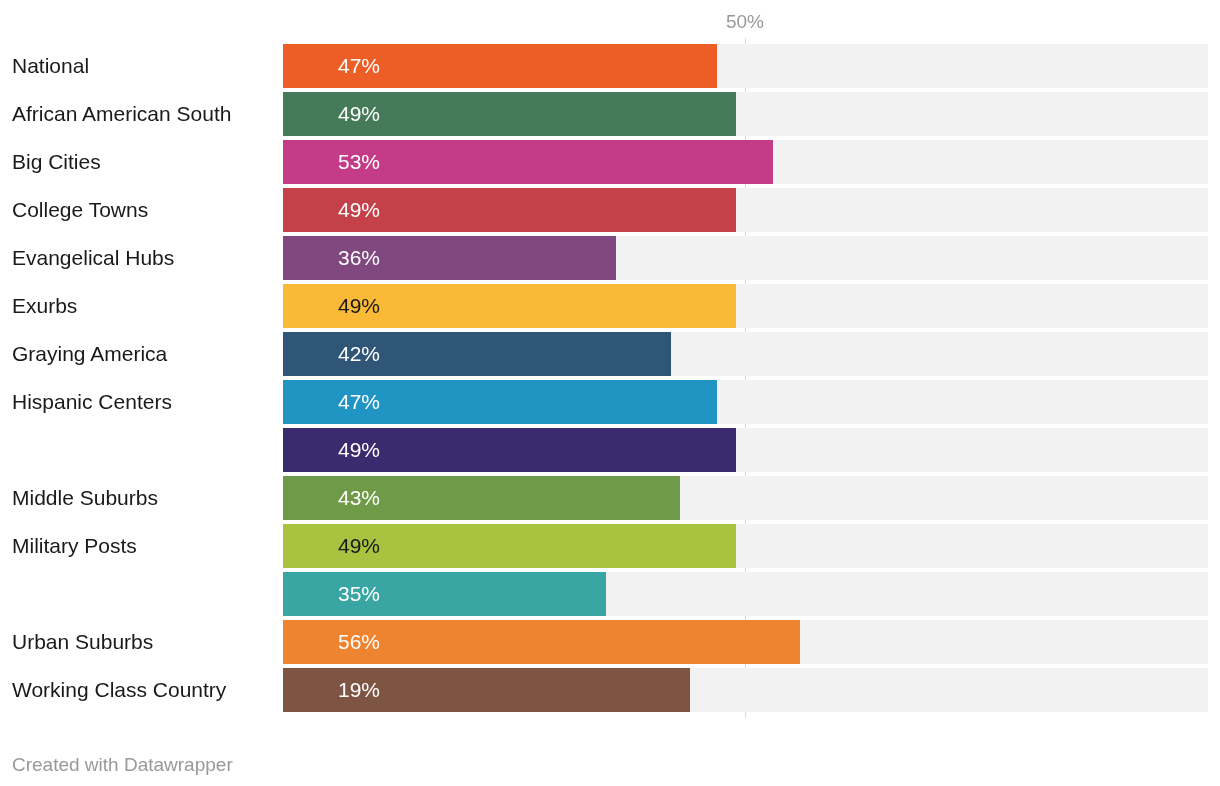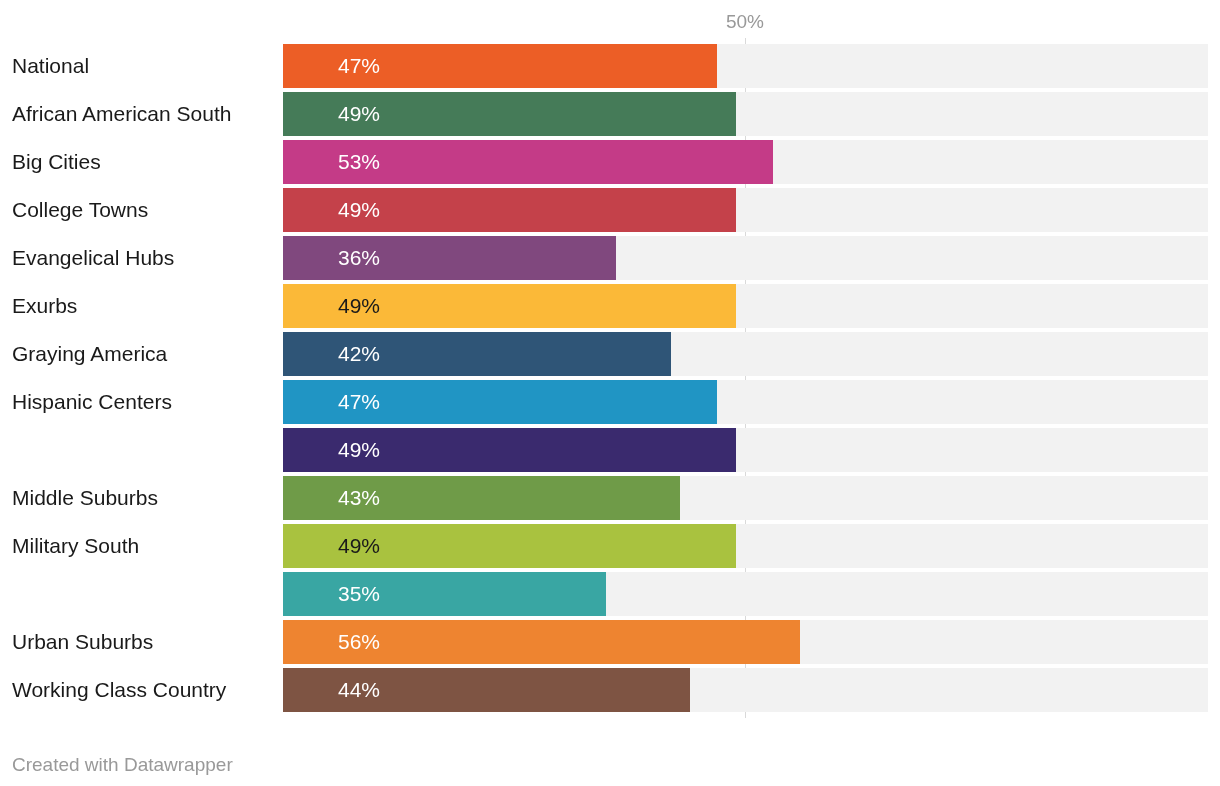--- a/index.html
+++ b/index.html
@@ -170,39 +170,39 @@
         <div class="bar" style="left: 283px; width: 453px; background: rgb(58, 42, 110);"></div>
         <div class="bar-value light" style="left: 294px;">49%</div>
       </div>
       <div class="row" style="top: 476px;">
         <div class="row-label">Middle Suburbs</div>
         <div class="bar-track" style="left: 283px; width: 925px;"></div>
         <div class="bar" style="left: 283px; width: 397px; background: rgb(111, 155, 72);"></div>
         <div class="bar-value light" style="left: 294px;">43%</div>
       </div>
       <div class="row" style="top: 524px;">
-        <div class="row-label">Military South</div>
+        <div class="row-label">Military Posts</div>
         <div class="bar-track" style="left: 283px; width: 925px;"></div>
         <div class="bar" style="left: 283px; width: 453px; background: rgb(169, 194, 63);"></div>
         <div class="bar-value dark" style="left: 294px;">49%</div>
       </div>
       <div class="row" style="top: 572px;">
         <div class="bar-track" style="left: 283px; width: 925px;"></div>
         <div class="bar" style="left: 283px; width: 323px; background: rgb(57, 166, 163);"></div>
         <div class="bar-value light" style="left: 294px;">35%</div>
       </div>
       <div class="row" style="top: 620px;">
         <div class="row-label">Urban Suburbs</div>
         <div class="bar-track" style="left: 283px; width: 925px;"></div>
         <div class="bar" style="left: 283px; width: 517px; background: rgb(238, 132, 48);"></div>
         <div class="bar-value light" style="left: 294px;">56%</div>
       </div>
       <div class="row" style="top: 668px;">
         <div class="row-label">Working Class Country</div>
         <div class="bar-track" style="left: 283px; width: 925px;"></div>
         <div class="bar" style="left: 283px; width: 407px; background: rgb(126, 84, 67);"></div>
-        <div class="bar-value light" style="left: 294px;">44%</div>
+        <div class="bar-value light" style="left: 294px;">19%</div>
       </div>
     </div>
 
   <div class="chart-footer" style="top: 755px;">Created with Datawrapper</div>
 
 </div>
 
 </body></html>

